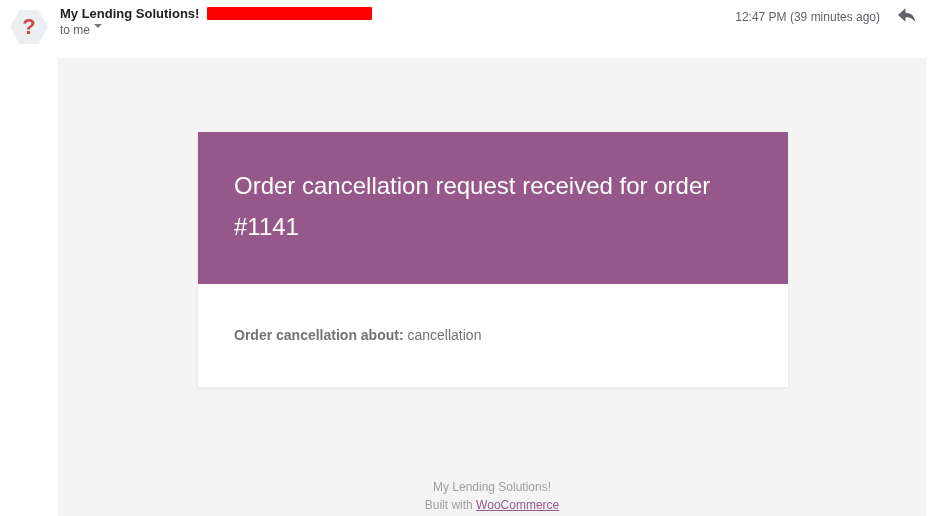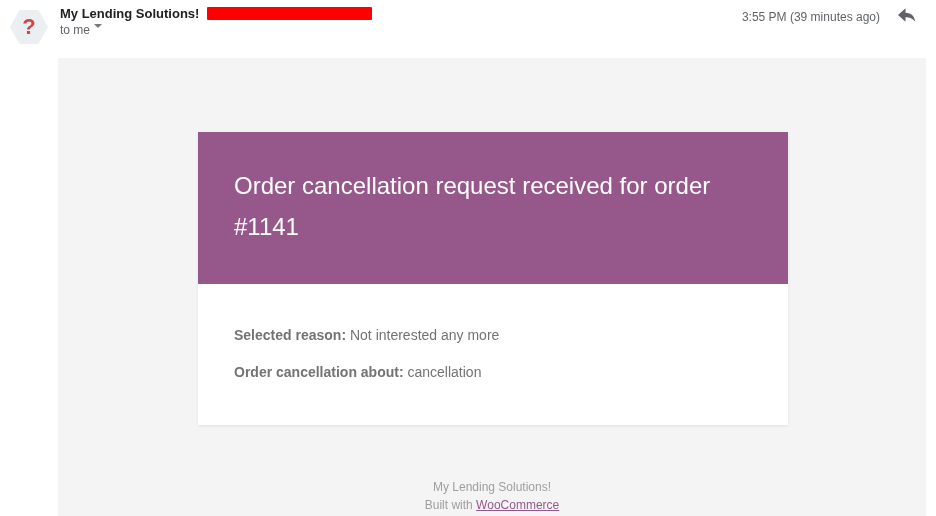--- a/index.html
+++ b/index.html
@@ -165,38 +165,35 @@
     <div class="sender-line">
       <span class="sender-name">My Lending Solutions!</span>
       <span class="redacted"></span>
     </div>
     <div class="to-line">
       <span>to me</span>
       <span class="to-chevron"></span>
     </div>
   </div>
   <div class="time-block">
-    <span class="timestamp">3:55 PM (39 minutes ago)</span>
+    <span class="timestamp">12:47 PM (39 minutes ago)</span>
     <span class="reply-icon">
       <svg width="18" height="14" viewBox="0 0 24 18">
           <path d="M10 6V0L0 9l10 9v-6c5 0 9 1 13 6-1-7-5-12-13-12z"></path>
         </svg>
     </span>
   </div>
 </div>
 
 <div class="email-body">
 
   <div class="card">
     <div class="card-header">Order cancellation request received for order #1141</div>
     <div class="card-body">
       <div class="reason-row">
-        <span class="reason-label">Selected reason:</span><span class="reason-value"> Not interested any more</span>
-      </div>
-      <div class="reason-row">
         <span class="reason-label">Order cancellation about:</span><span class="reason-value"> cancellation</span>
       </div>
     </div>
   </div>
 
   <div class="footer">
     <div>My Lending Solutions!</div>
     <div>
       <span>Built with </span><span class="footer-link">WooCommerce</span>
     </div>

